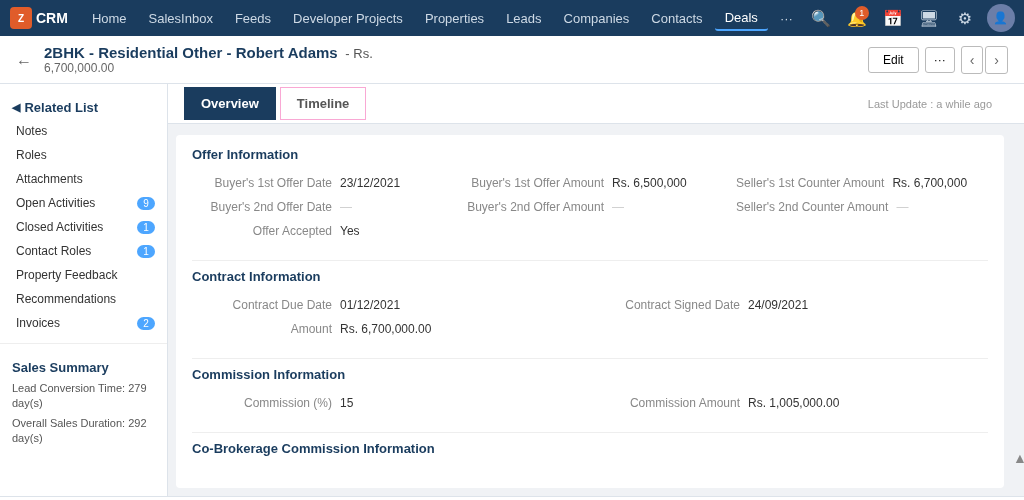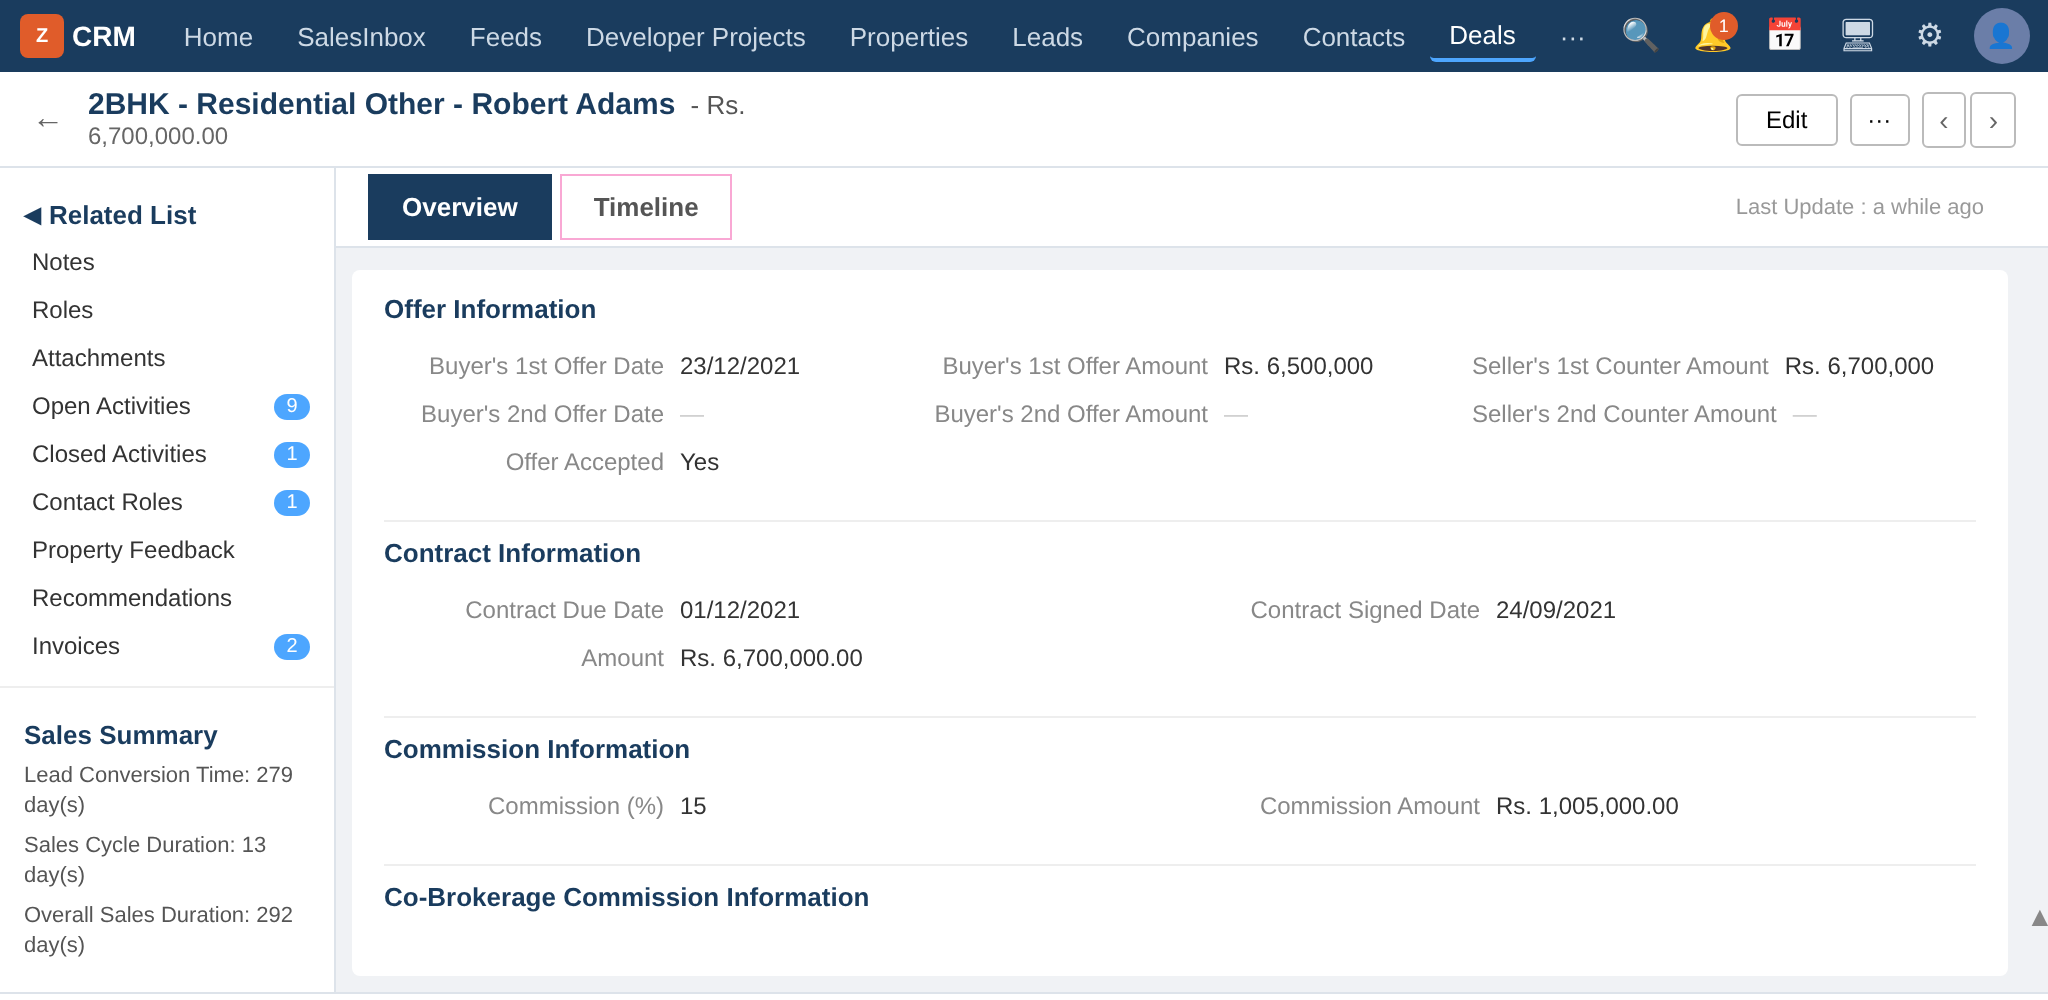--- a/index.html
+++ b/index.html
@@ -204,21 +204,20 @@
     <div class="sidebar-item">
       <span>Invoices</span>
       <span class="count-badge">2</span>
     </div>
 
     <div class="sidebar-divider"></div>
 
     <div class="sales-summary">
       <div class="sales-summary-title">Sales Summary</div>
       <div class="sales-summary-item">Lead Conversion Time: 279 day(s)</div>
-      <div class="sales-summary-item">Sales Cycle Duration: 13 day(s)</div>
       <div class="sales-summary-item">Overall Sales Duration: 292 day(s)</div>
     </div>
   </div>
 
   <div class="content">
 
     <div class="content-tabs">
       <div class="tabs-left">
         <div class="tab active">Overview</div>
         <div class="tab">Timeline</div>

